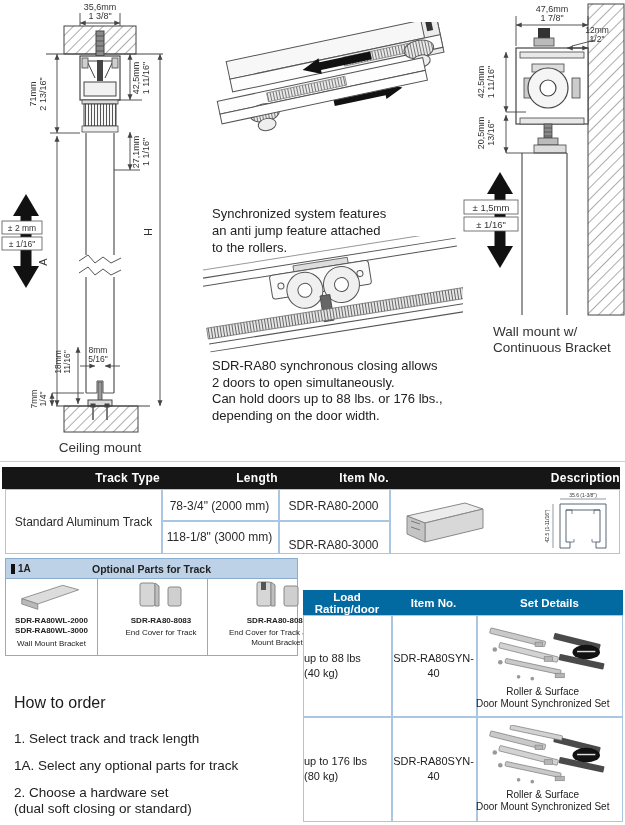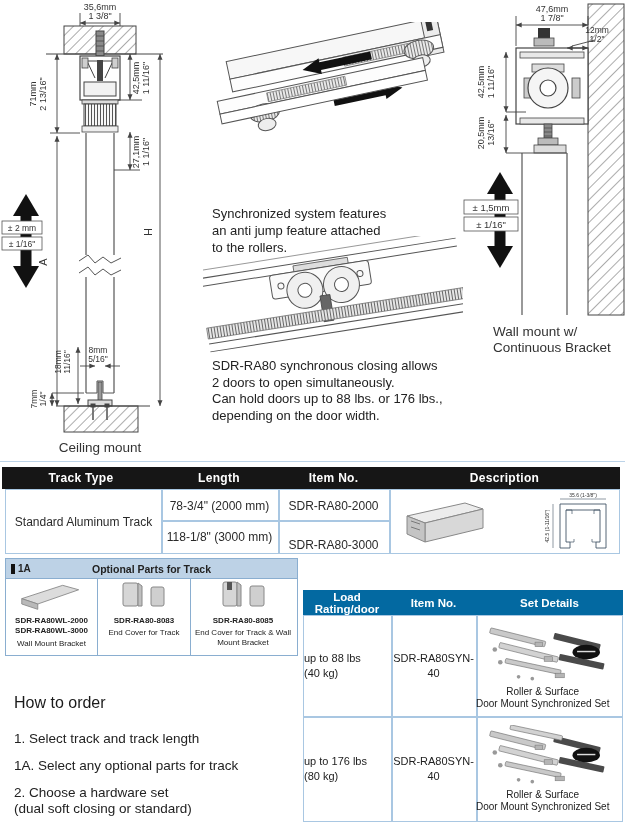--- a/index.html
+++ b/index.html
@@ -3,34 +3,34 @@
 <meta charset="utf-8">
 <style>
   html,body{margin:0;padding:0;background:#ffffff;}
   #page{position:relative;width:625px;height:825px;background:#ffffff;overflow:hidden;
         font-family:"Liberation Sans","DejaVu Sans",sans-serif;color:#222;}
   .abs{position:absolute;}
   svg text{font-family:"Liberation Sans","DejaVu Sans",sans-serif;fill:#333;}
   
   #track-table-header{left:2px;top:467px;width:618px;height:22px;background:#161616;
      display:grid;grid-template-columns:158px 118px 111px 231px;align-items:center;}
-  #track-table-header div{color:#fff;font-size:12px;font-weight:bold;text-align:center;letter-spacing:.3px;}
+  #track-table-header div{color:#fff;font-size:12px;font-weight:bold;text-align:right;letter-spacing:.3px;}
   #track-table-body{left:5px;top:489px;width:613px;height:63px;border:1.5px solid #a9c7e2;background:#fff;}
   .tt-vline{position:absolute;top:0;bottom:0;width:1.5px;background:#a9c7e2;}
   .tt-hline{position:absolute;height:1.5px;background:#a9c7e2;}
   .tt-cell{position:absolute;display:flex;align-items:center;justify-content:center;
            font-size:12px;color:#2a2a2a;}
   
   #opt-panel{left:5px;top:558px;width:293px;}
   #opt-header{position:relative;height:19px;background:#bdd2e6;border:1px solid #8aaed0;
      display:flex;align-items:center;}
   #opt-tag{margin-left:5px;font-size:10px;font-weight:bold;display:flex;align-items:center;z-index:2;}
   #opt-tag .tagbar{display:inline-block;width:4px;height:10px;background:#111;margin-right:3px;}
   #opt-title{position:absolute;left:0;right:0;text-align:center;font-size:10.5px;font-weight:bold;}
-  #opt-body{display:grid;grid-template-columns:92px 93px 104px;border:1px solid #8aaed0;border-top:none;height:76px;}
+  #opt-body{display:grid;grid-template-columns:92px 93px 104px;border:1px solid #8aaed0;border-top:none;height:76px;gap:17px;}
   .opt-cell{border-right:1px solid #8aaed0;text-align:center;padding-top:1px;}
   .opt-cell:last-child{border-right:none;}
   .opt-codes{font-size:8px;font-weight:bold;line-height:1.3;color:#222;}
   .opt-desc{font-size:8px;line-height:1.25;margin-top:2px;color:#222;padding:0 3px;}
   
   #how-title{left:14px;top:694px;font-size:16px;color:#1a1a1a;}
   .how-step{left:14px;font-size:13.5px;color:#222;line-height:15.5px;}
   
   #set-table{left:303px;top:590px;width:320px;}
   #set-header{height:25px;background:#0369a1;display:grid;grid-template-columns:88px 85px 147px;align-items:center;}

